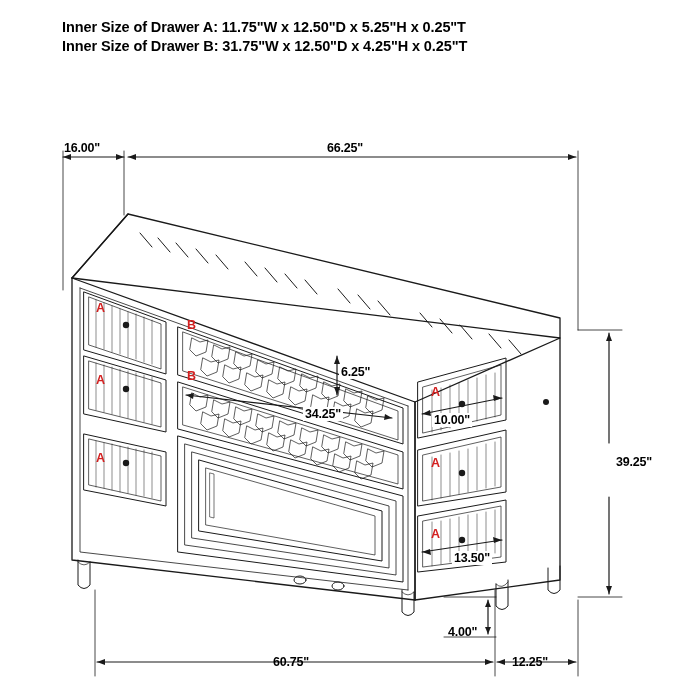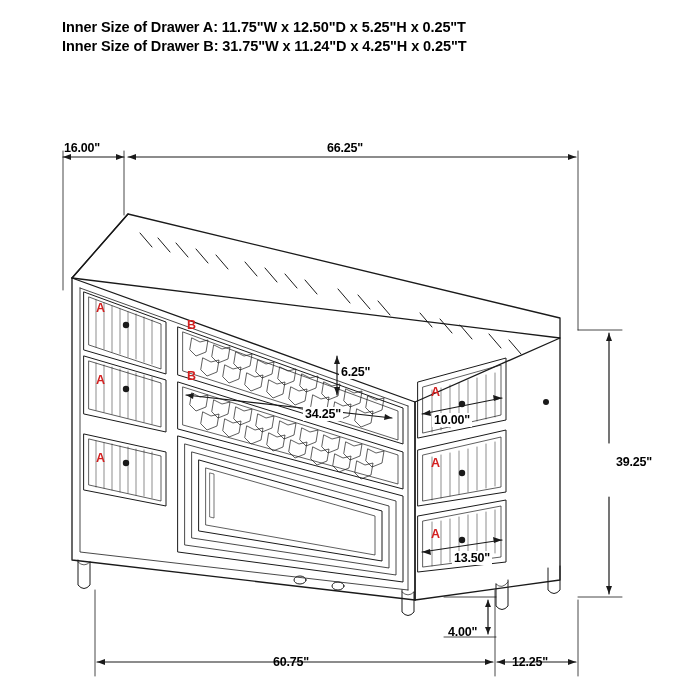--- a/index.html
+++ b/index.html
@@ -56,21 +56,21 @@
     color: #d32020;
   }
 </style>
 </head>
 <body>
 
 <div id="stage">
 
   <div class="spec-block">
     <div class="spec-line">Inner Size of Drawer A: 11.75"W x 12.50"D x 5.25"H x 0.25"T</div>
-    <div class="spec-line">Inner Size of Drawer B: 31.75"W x 11.24"D x 4.25"H x 0.25"T</div>
+    <div class="spec-line">Inner Size of Drawer B: 31.75"W x 12.50"D x 4.25"H x 0.25"T</div>
   </div>
 
   <svg class="diagram" viewBox="0 0 700 700">
     <g fill="none" stroke="#1a1a1a" stroke-width="1.2" stroke-linejoin="round" stroke-linecap="round">
 
       <g>
         <line x1="63" y1="151" x2="63" y2="290" stroke-width="0.8"></line>
         <line x1="124" y1="151" x2="124" y2="215" stroke-width="0.8"></line>
         <line x1="578" y1="151" x2="578" y2="330" stroke-width="0.8"></line>
 

